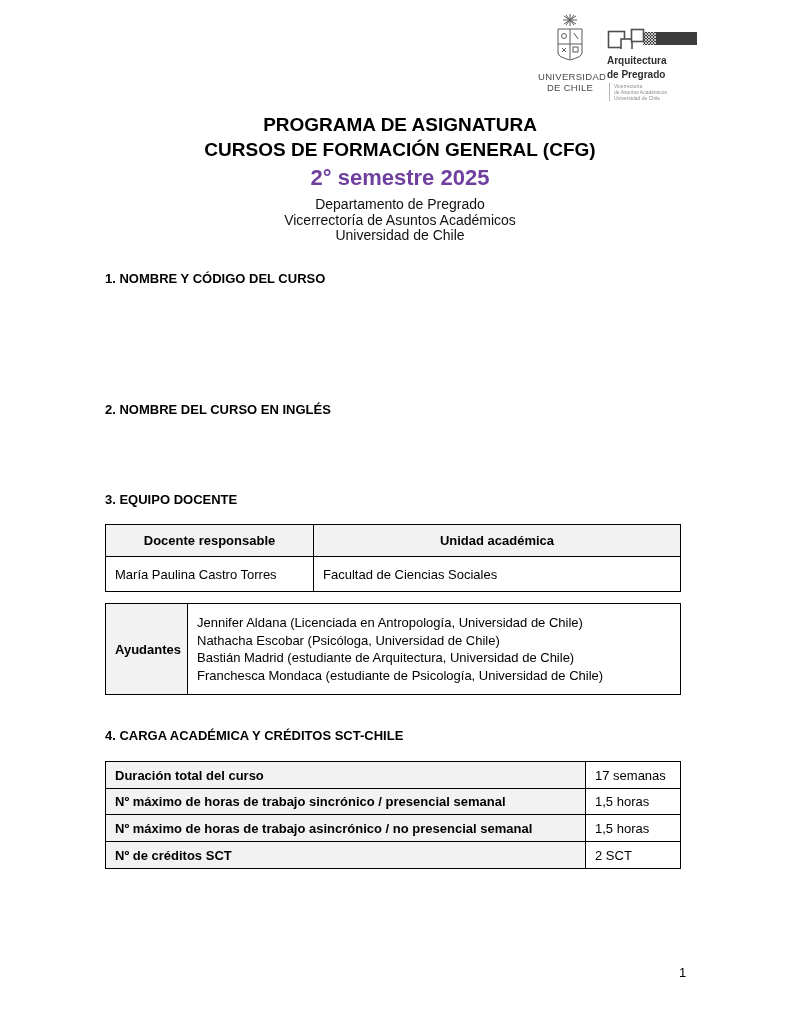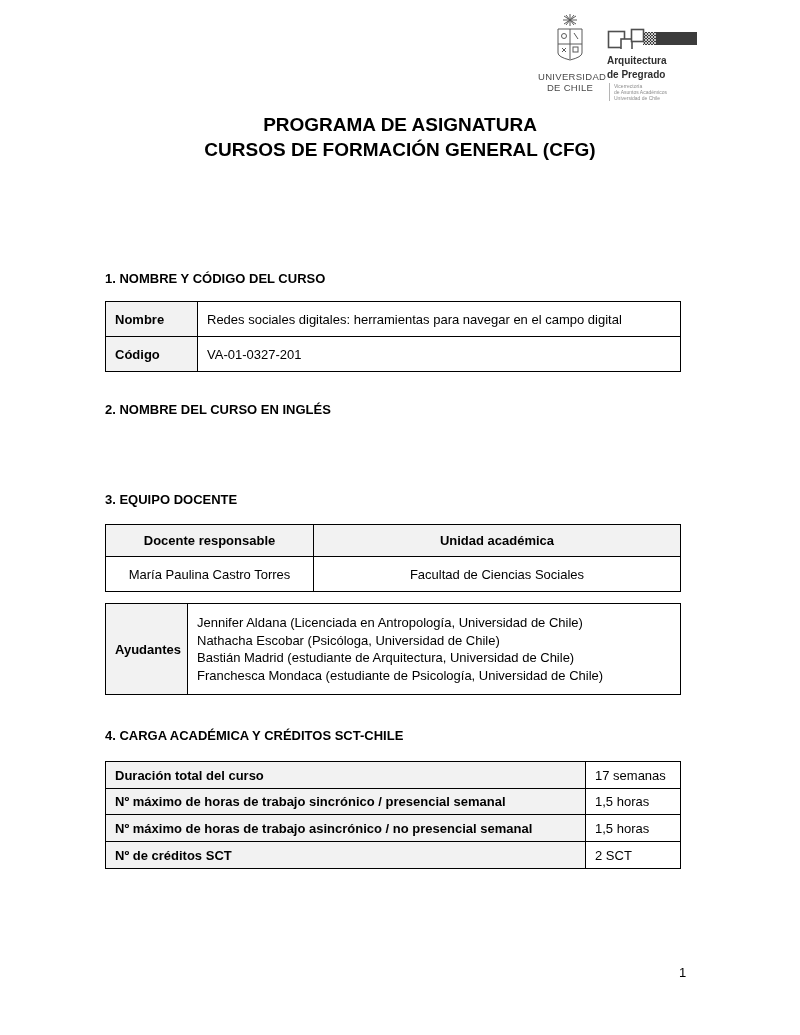--- a/index.html
+++ b/index.html
@@ -93,54 +93,44 @@
     <div class="dp-caption">
       <div>Vicerrectoría</div>
       <div>de Asuntos Académicos</div>
       <div>Universidad de Chile</div>
     </div>
   </div>
 
   <div class="title-block">
     <div class="title-line">PROGRAMA DE ASIGNATURA</div>
     <div class="title-line">CURSOS DE FORMACIÓN GENERAL (CFG)</div>
+    <div class="semester-line">2° semestre 2025</div>
+    <div class="subtitle-block">
+      <div class="subtitle-line">Departamento de Pregrado</div>
+      <div class="subtitle-line">Vicerrectoría de Asuntos Académicos</div>
+      <div class="subtitle-line">Universidad de Chile</div>
+    </div>
   </div>
 
   <div class="sec-heading" style="top:271px;">1. NOMBRE Y CÓDIGO DEL CURSO</div>
-  <table class="tbl" style="top:301px;">
-    <colgroup>
-        <col style="width:92px;">
-        <col>
-      </colgroup>
-    <tbody>
-        <tr style="height:35px;">
-      <td class="lbl">Nombre</td>
-      <td>Redes sociales digitales: herramientas para navegar en el campo digital</td>
-    </tr>
-    <tr style="height:35px;">
-      <td class="lbl">Código</td>
-      <td>VA-01-0327-201</td>
-    </tr>
-  </tbody>
-    </table>
 
   <div class="sec-heading" style="top:402px;">2. NOMBRE DEL CURSO EN INGLÉS</div>
 
   <div class="sec-heading" style="top:492px;">3. EQUIPO DOCENTE</div>
   <table class="tbl" style="top:524px;">
     <colgroup>
         <col style="width:208px;">
         <col>
       </colgroup>
     <tbody>
         <tr style="height:32px;">
       <td class="hdr">Docente responsable</td>
       <td class="hdr">Unidad académica</td>
     </tr>
-    <tr style="height:35px;text-align:center;">
+    <tr style="height:35px;">
       <td>María Paulina Castro Torres</td>
       <td>Facultad de Ciencias Sociales</td>
     </tr>
   </tbody>
     </table>
 
   <table class="tbl" style="top:603px;">
     <colgroup>
         <col style="width:82px;">
         <col>

